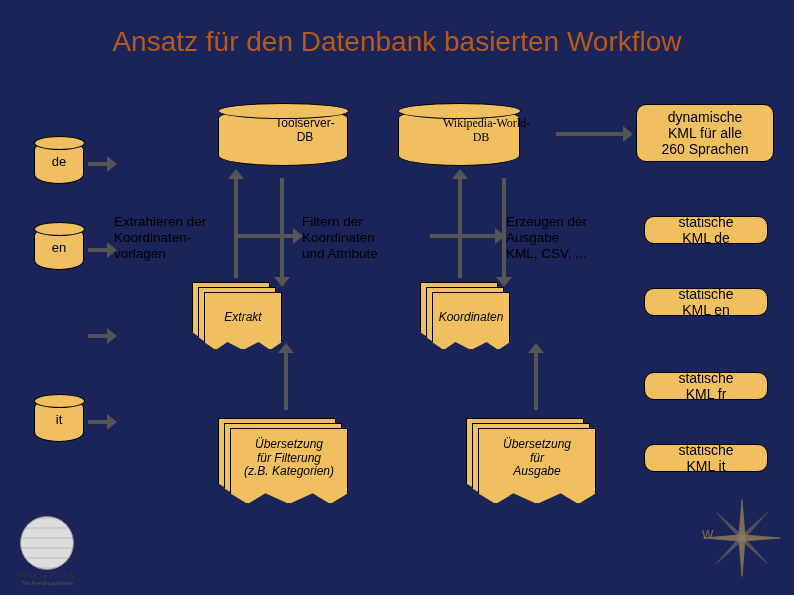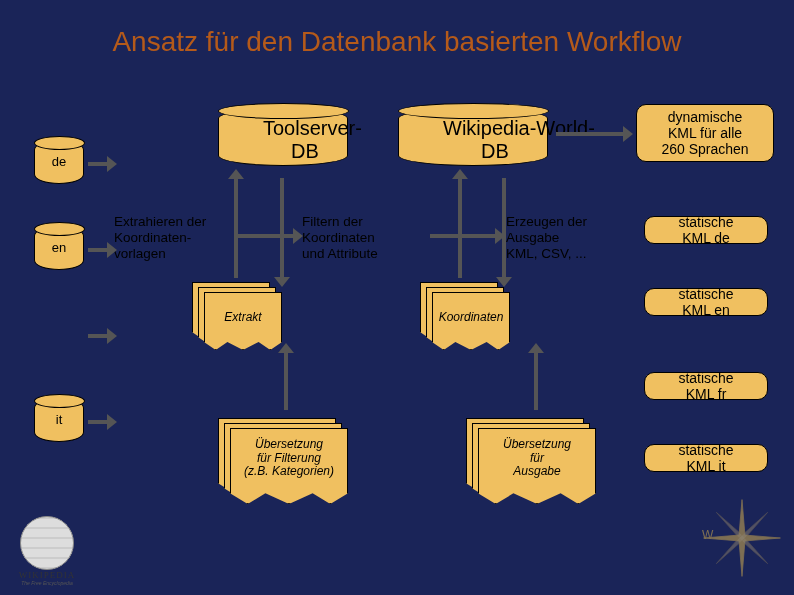--- a/index.html
+++ b/index.html
@@ -24,22 +24,22 @@
   
   .cyl { border: 1.5px solid #000; background: #f0c060; border-radius: 50% / 18%; }
   .cyl::before { content:""; position:absolute; top:-6px; left:-1.5px; right:-1.5px; height:14px; border:1.5px solid #000; background:#f0c060; border-radius:50%; }
   .cyl .lab { position:absolute; width:100%; text-align:center; top:34%; font-size:14px; color:#000; }
 
   .cyl-lang { width:50px; height:44px; border-radius: 50% / 22%; }
   .cyl-lang::before { height:12px; top:-5px; }
   .cyl-lang .lab { top:30%; font-size:13px; }
 
   .cyl-db { width:130px; height:58px; }
-  .cyl-db .lab { top:15%; font-size:20px; line-height:1.15;padding-left:44px; }
-  .cyl-db2 { width:150px; }
+  .cyl-db .lab { top:15%; font-size:12px; line-height:1.15;padding-left:44px; }
+  .cyl-db2 { width:122px;font-family:Liberation Serif, serif; }
 
   
   .rect {
     background:#f0c060; border:1.5px solid #000; border-radius:10px;
     text-align:center; display:flex; align-items:center; justify-content:center;
     font-size:14px; color:#000; line-height:1.15; padding:4px 6px;
   }
   .rl { width:124px; height:28px; }
 
   

